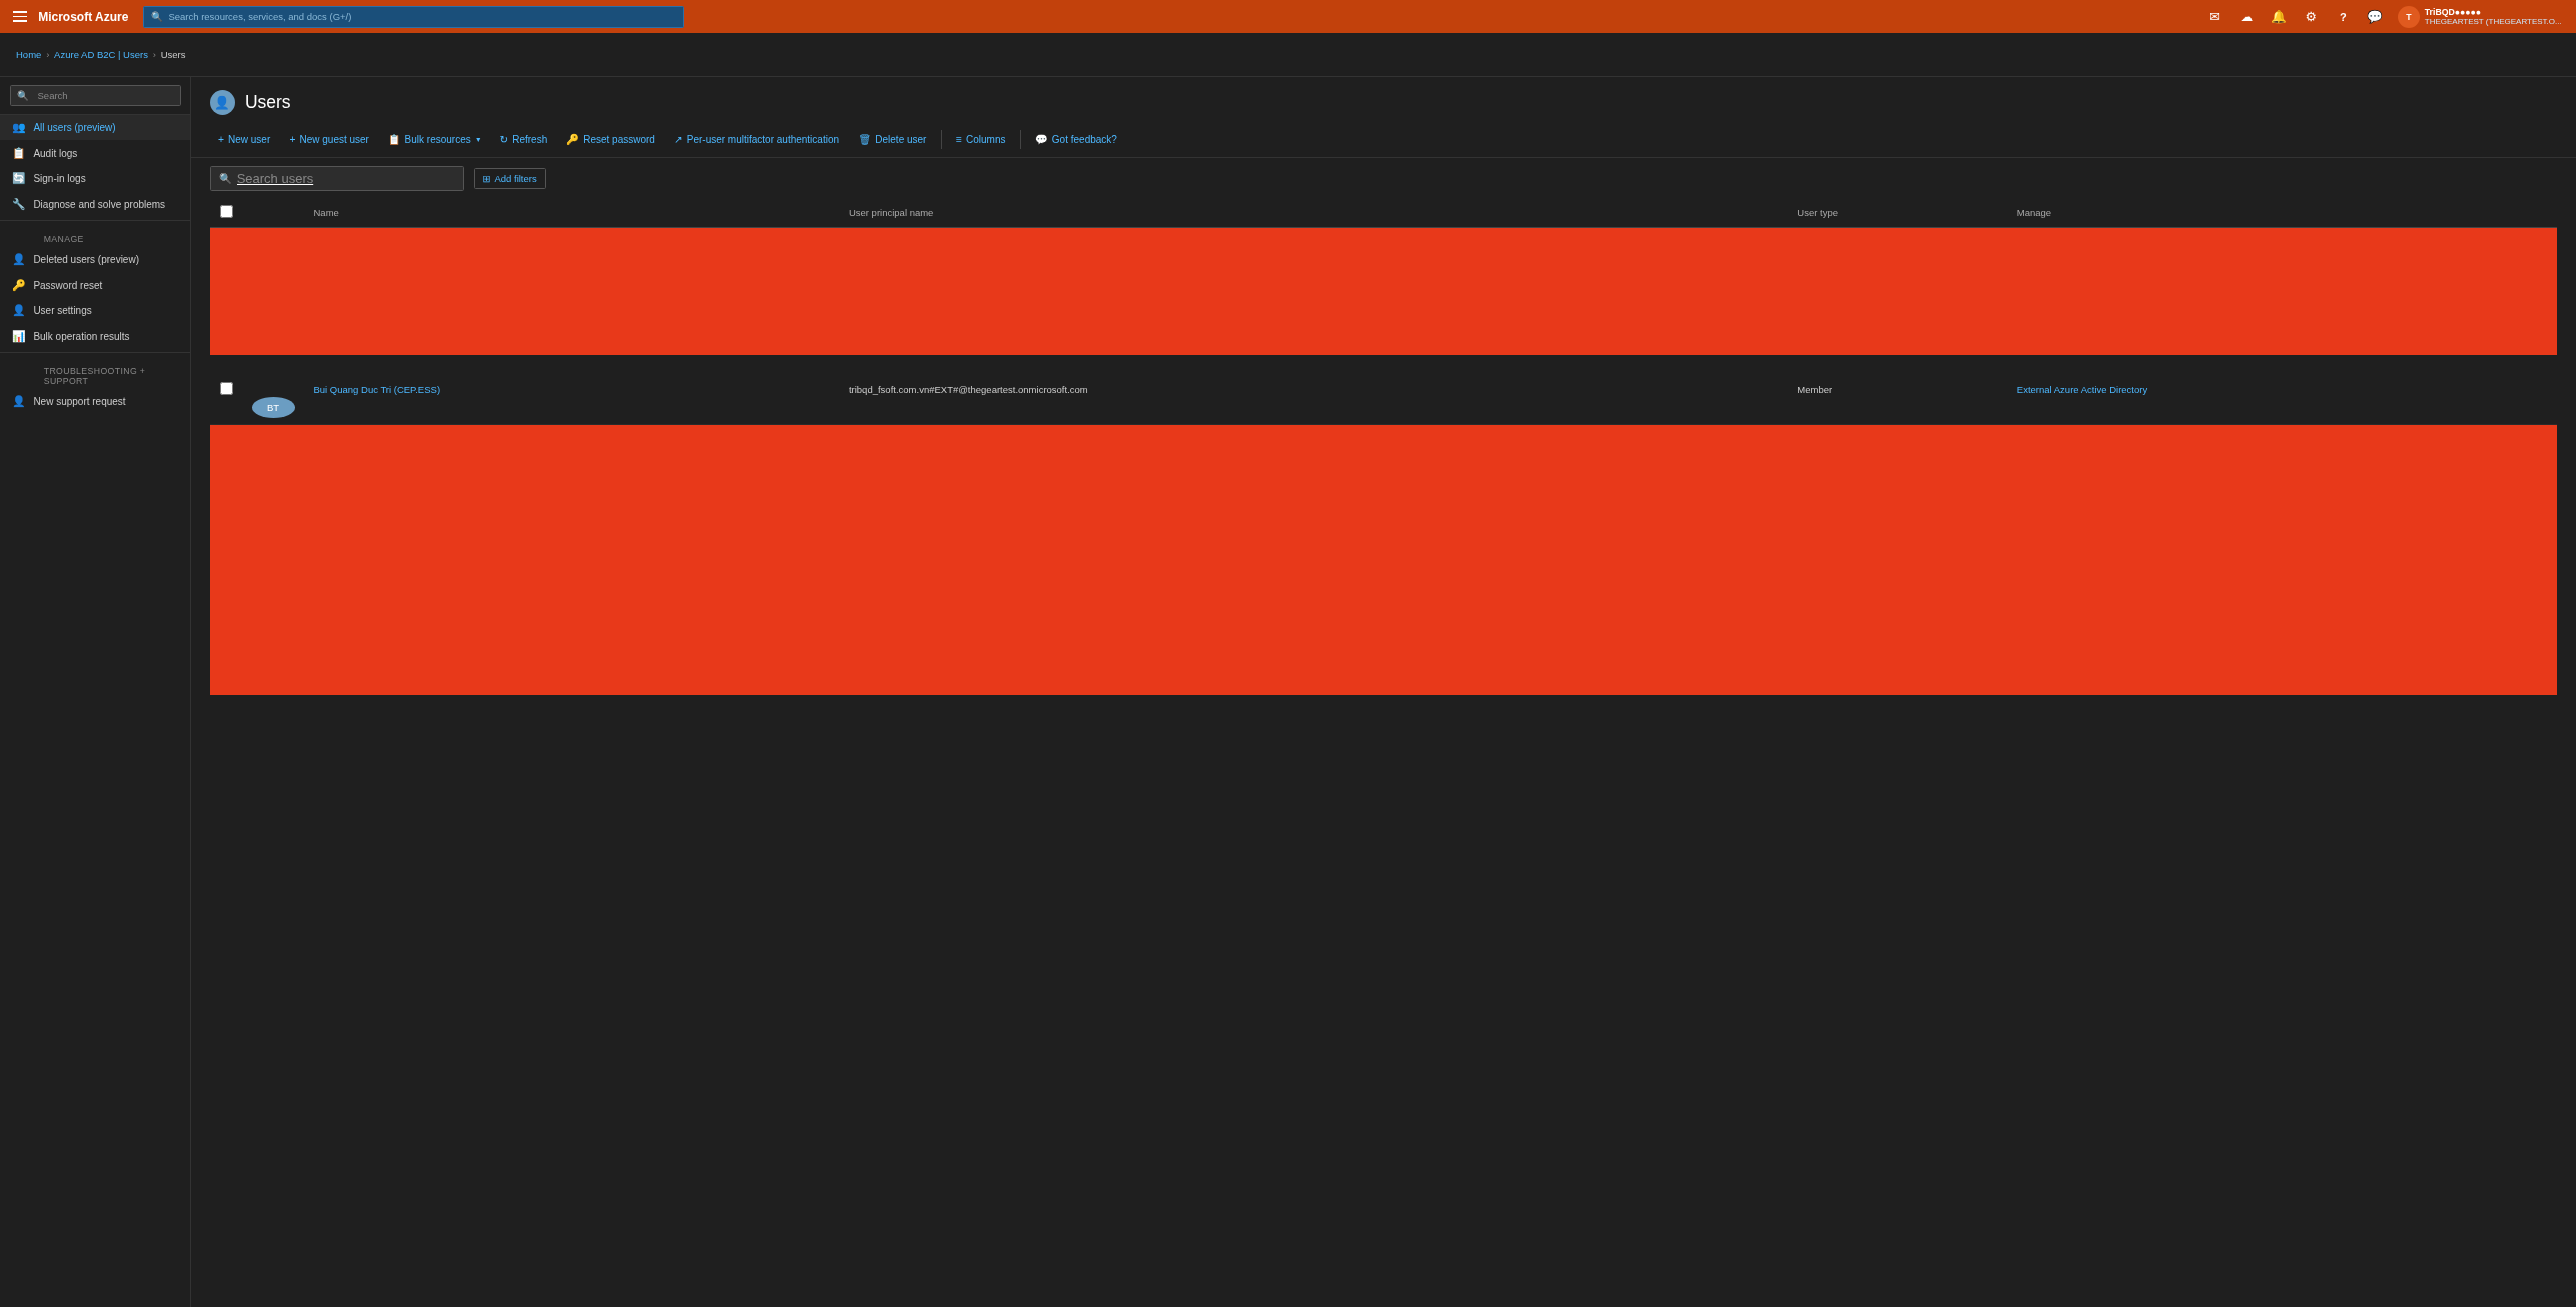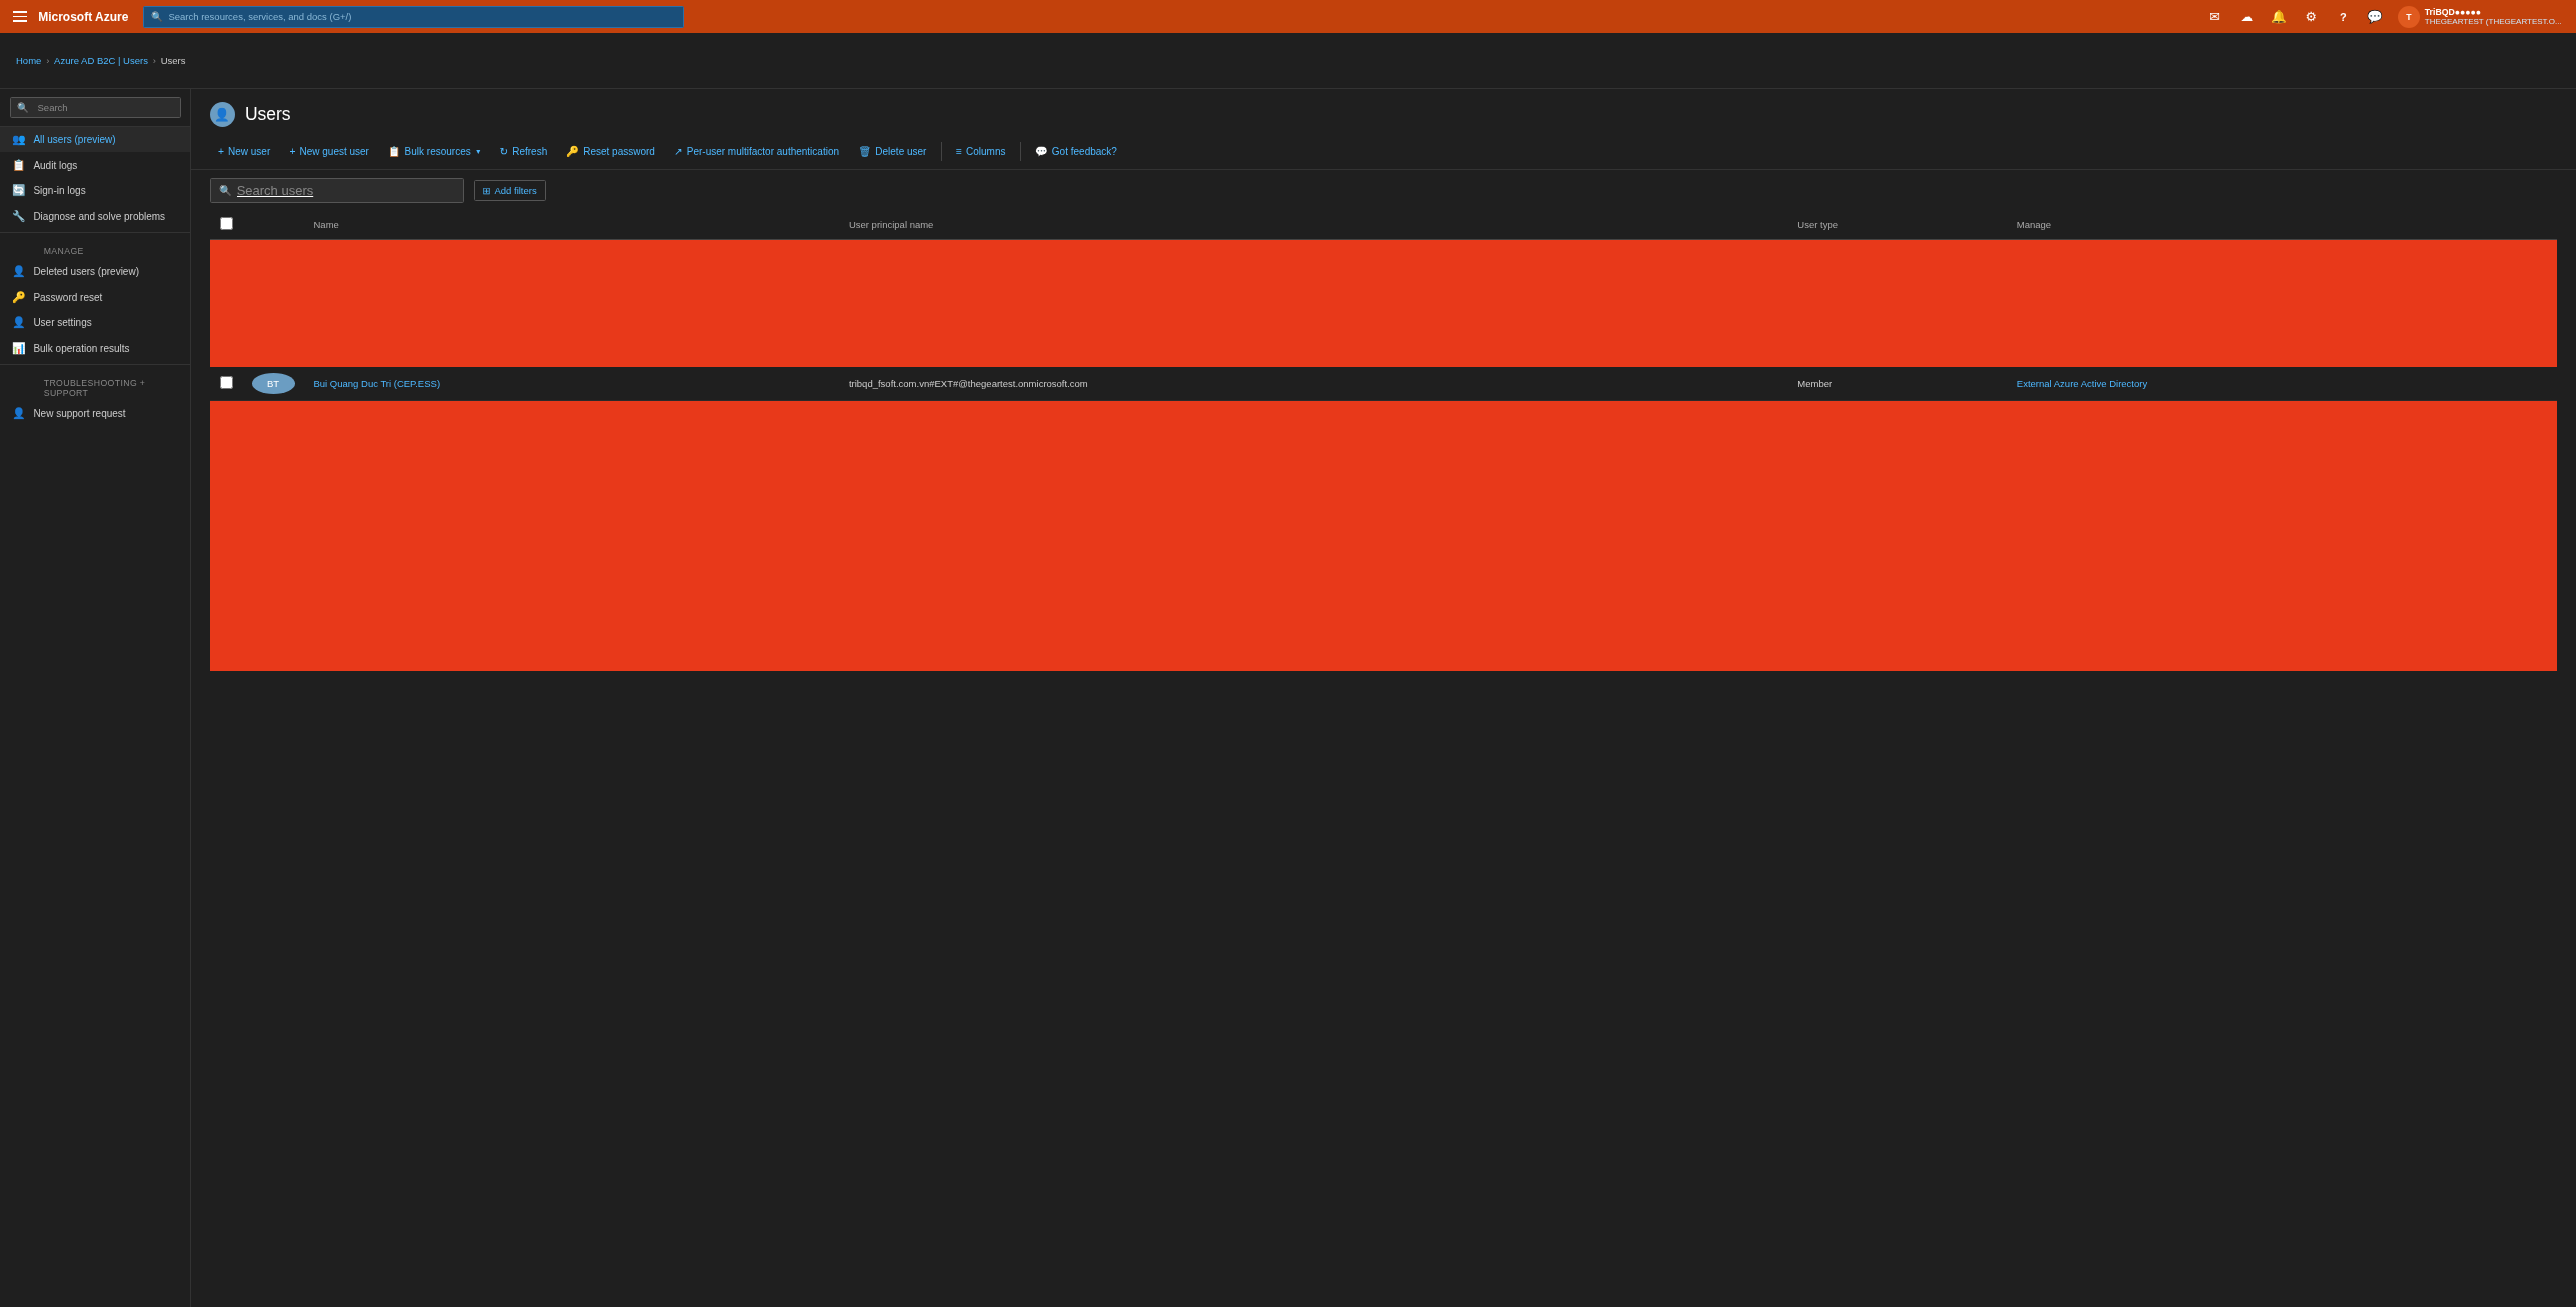--- a/index.html
+++ b/index.html
@@ -117,21 +117,21 @@
       font-weight: 600;
     }
     .user-tenant-top {
       font-size: 8px;
       color: #cce4f6;
     }
 
     
     .breadcrumb {
       background: #1f1f1f;
-      padding: 22px 16px;
+      padding: 16px 16px;
       display: flex;
       align-items: center;
       gap: 4.8px;
       font-size: 9.5px;
       border-bottom: 0.8px solid #333;
     }
     .breadcrumb a {
       color: #4db8ff;
       text-decoration: none;
       cursor: pointer;
@@ -387,20 +387,21 @@
     .user-avatar-small {
       width: 43px;
       height: 20.7px;
       border-radius: 50%;
       background: #6b9dc2;
       display: flex;
       align-items: center;
       justify-content: center;
       font-size: 9.5px;
       color: white;
+      margin-top: 36px;
     }
 
     input[type="checkbox"] {
       accent-color: #0078d4;
       cursor: pointer;
     }
 
     ::-webkit-scrollbar { width: 4.8px; height: 4.8px; }
     ::-webkit-scrollbar-track { background: #1a1a1a; }
     ::-webkit-scrollbar-thumb { background: #444; border-radius: 2.4px; }

